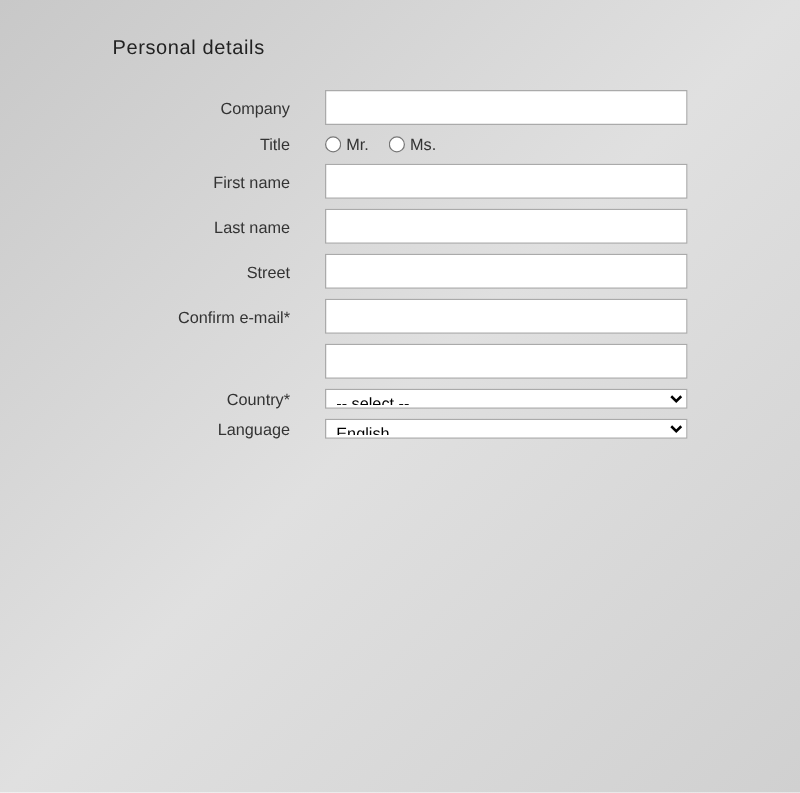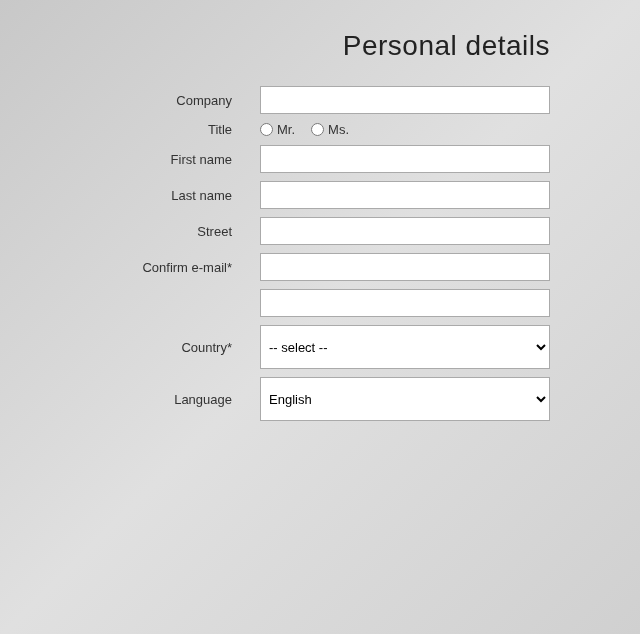--- a/index.html
+++ b/index.html
@@ -20,22 +20,22 @@
       justify-content: center;
       align-items: flex-start;
       padding-top: 30px;
     }
 
     .form-container {
       width: 460px;
     }
 
     .page-title {
-      text-align: right;
-      font-size: 28px;
+      text-align: left;
+      font-size: 16px;
       font-weight: normal;
       color: #222;
       margin-bottom: 24px;
       letter-spacing: 0.5px;
     }
 
     .form-row {
       display: flex;
       align-items: center;
       margin-bottom: 8px;
@@ -74,21 +74,21 @@
       font-size: 13px;
       cursor: pointer;
     }
 
     .radio-label input[type="radio"] {
       cursor: pointer;
     }
 
     .form-select {
       flex: 1;
-      height: 44px;
+      height: 16px;
       border: 1px solid #aaa;
       background: #fff;
       padding: 2px 4px;
       font-size: 13px;
       outline: none;
       cursor: pointer;
     }
 
     .street-second-row {
       display: flex;

